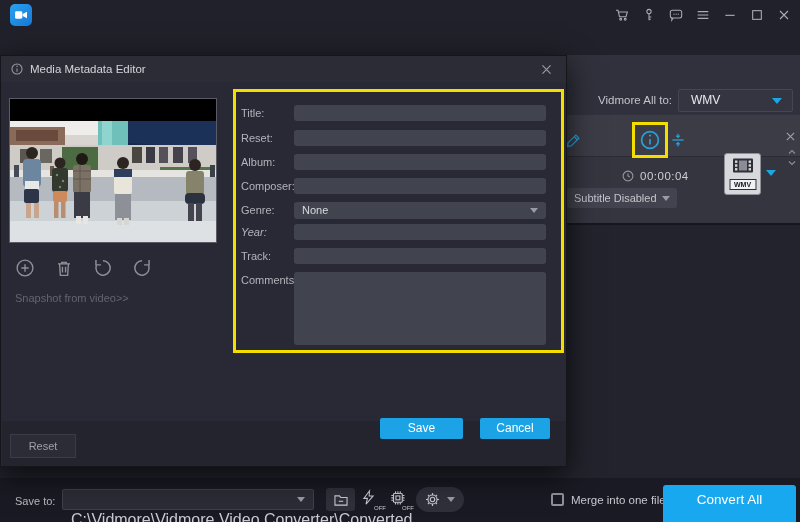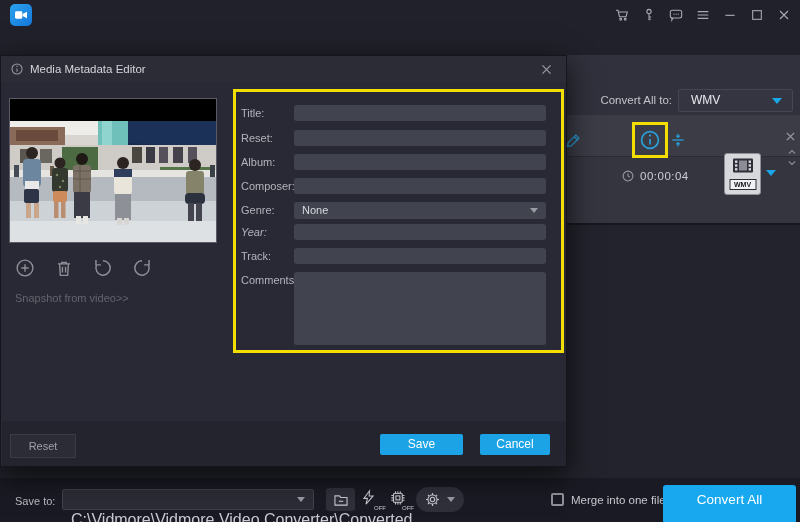--- a/index.html
+++ b/index.html
@@ -100,21 +100,21 @@
     font-family:"Liberation Sans",sans-serif; }
   .genre-select { position:absolute; left:293px; top:146px; width:252px; height:17px; background:#41434e;
     border-radius:3px; cursor:pointer; }
   .genre-select .val { position:absolute; left:8px; top:2px; font-size:11px; color:#d8d9de; }
   .genre-select .dd { position:absolute; right:8px; top:6px; }
   .comments-area { top:216px; height:73px; resize:none; padding:4px 6px; }
 
   .reset-btn { position:absolute; left:9px; top:378px; width:66px; height:24px; background:#2b2c36;
     border:1px solid #3a3b45; box-sizing:border-box; color:#9fa0a8; font-size:11px; text-align:center;
     line-height:22px; cursor:pointer; }
-  .blue-btn { position:absolute; top:378px; height:21px; background:#1ba3e6; border-radius:2px; color:#fff;
+  .blue-btn { position:absolute; top:362px; height:21px; background:#1ba3e6; border-radius:2px; color:#fff;
     font-size:12px; text-align:center; line-height:21px; cursor:pointer; }
   .save-btn { left:379px; width:83px; }
   .cancel-btn { left:479px; width:70px; }
 </style>
 </head>
 <body>
 
 <div id="app">
 
   <div class="abs titlebar">
@@ -176,21 +176,21 @@
         <path d="M9 9V7.2a3 3 0 016 0V9M3.5 13.5h7M13.5 13.5h7"></path>
         <rect x="10.5" y="12" width="3" height="3"></rect>
       </svg>
   </div>
 
   <div class="abs strip-top"></div>
   <div class="abs filerow-a"></div>
   <div class="abs filerow-b"></div>
   <div class="abs list-area"></div>
 
-  <div class="abs convert-label">Convert All to:</div>
+  <div class="abs convert-label">Vidmore All to:</div>
   <div class="abs format-dd">
     <span class="val">WMV</span>
     <div class="tri-down abs" style="right:10px; top:8px;"></div>
   </div>
 
   <svg class="abs pencil-ic" viewBox="0 0 24 24" fill="none" stroke="currentColor" stroke-width="1.7">
       <path d="M14.5 5.5l4 4L8.2 19.8l-4.8.7.7-4.8z"></path>
       <path d="M12.3 7.7l4 4"></path>
     </svg>
   <div class="abs info-hl"></div>
@@ -213,20 +213,24 @@
   <svg class="abs chev" style="left:786px; top:157px;" viewBox="0 0 16 16" fill="none" stroke="currentColor" stroke-width="1.6">
       <path d="M4 6l4 4 4-4"></path>
     </svg>
 
   <svg class="abs clock-ic" viewBox="0 0 24 24" fill="none" stroke="currentColor" stroke-width="1.8">
       <circle cx="12" cy="12" r="8.4"></circle>
       <path d="M12 7.5V12l3.2 2"></path>
     </svg>
   <div class="abs duration">00:00:04</div>
 
+  <div class="abs subtitle-dd">
+    <span class="val">Subtitle Disabled</span>
+    <div class="tri-down gray abs" style="right:7px; top:8px;"></div>
+  </div>
 
   <div class="abs fmt-icon">
     <svg width="22" height="15" viewBox="0 0 22 15" style="margin:4px auto 0;">
         <rect x="1" y="0.5" width="20" height="14" rx="1" fill="#2e2f38"></rect>
         <rect x="3" y="2.5" width="2.4" height="2.4" fill="#d7d8dc"></rect>
         <rect x="3" y="6.3" width="2.4" height="2.4" fill="#d7d8dc"></rect>
         <rect x="3" y="10.1" width="2.4" height="2.4" fill="#d7d8dc"></rect>
         <rect x="16.6" y="2.5" width="2.4" height="2.4" fill="#d7d8dc"></rect>
         <rect x="16.6" y="6.3" width="2.4" height="2.4" fill="#d7d8dc"></rect>
         <rect x="16.6" y="10.1" width="2.4" height="2.4" fill="#d7d8dc"></rect>

